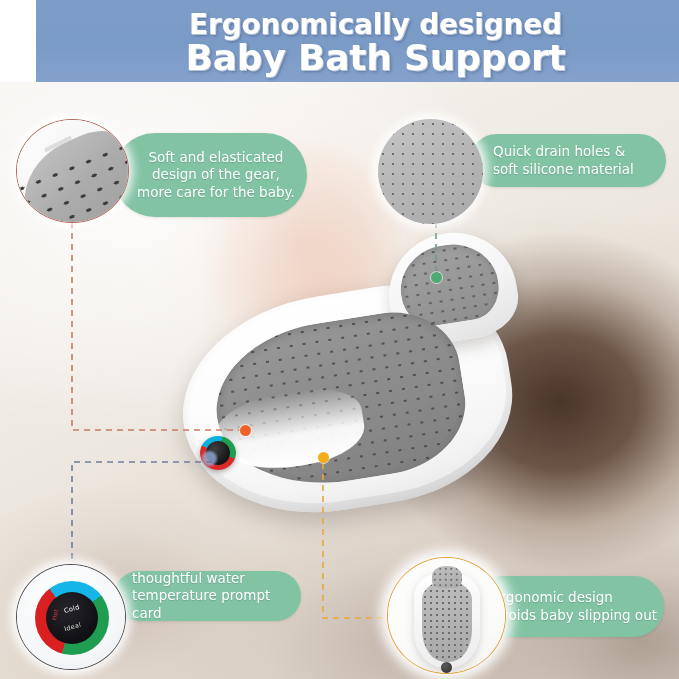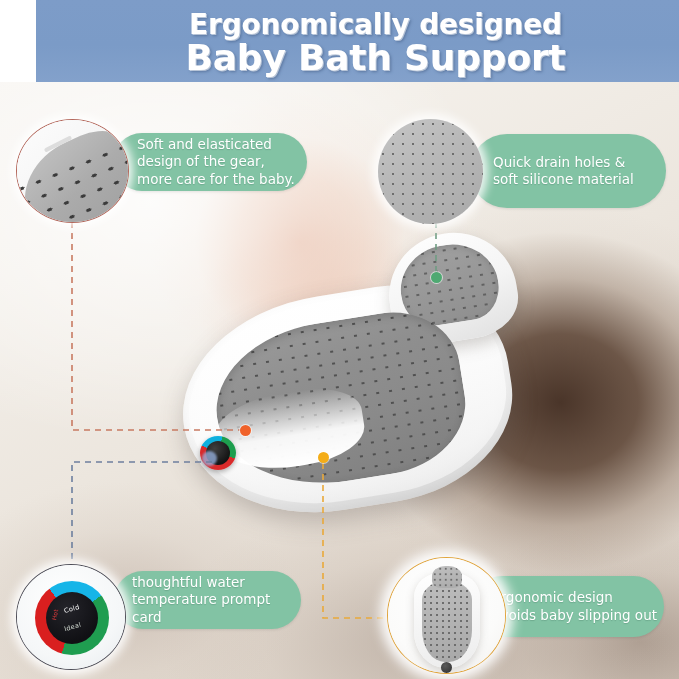--- a/index.html
+++ b/index.html
@@ -238,42 +238,42 @@
 
     <path d="M436,222 L436,278" fill="none" stroke="#6f9c82" stroke-width="1.6" stroke-dasharray="6,5"></path>
 
     <path d="M323,463 L323,618 L407,618" fill="none" stroke="#e9a93a" stroke-width="1.6" stroke-dasharray="6,5"></path>
   </svg>
 
   <div class="dot dot-red" style="left:240px; top:425px;"></div>
   <div class="dot dot-green" style="left:431px; top:272px;"></div>
   <div class="dot dot-amber" style="left:318px; top:452px;"></div>
 
-  <div class="pill" style="left:113px; top:133px; width:194px; height:58px; padding-left:24px;">
+  <div class="pill" style="left:113px; top:133px; width:194px; height:84px; padding-left:24px;text-align:center;">
     <span class="pill-text">Soft and elasticated
 design of the gear,
 more care for the baby.</span>
   </div>
   <div class="inset red-ring" style="left:16px; top:119px; width:113px; height:104px;">
     <div class="in1-bg"></div>
     <div class="in1-white"></div>
     <div class="in1-grey"></div>
     <div class="in1-holes"></div>
     <div class="in1-slot"></div>
   </div>
 
-  <div class="pill" style="left:470px; top:134px; width:196px; height:74px; padding-left:23px;">
+  <div class="pill" style="left:470px; top:134px; width:196px; height:53px; padding-left:23px;">
     <span class="pill-text">Quick drain holes &amp;
 soft silicone material</span>
   </div>
   <div class="inset plain" style="left:378px; top:119px; width:105px; height:105px;">
     <div class="in2-bg"></div>
   </div>
 
-  <div class="pill" style="left:114px; top:571px; width:187px; height:58px; padding-left:18px;">
+  <div class="pill" style="left:114px; top:571px; width:187px; height:50px; padding-left:18px;">
     <span class="pill-text">thoughtful water
 temperature prompt card</span>
   </div>
   <div class="inset dark-ring" style="left:16px; top:564px; width:110px; height:106px;">
     <div class="in3-bg"></div>
     <div class="in3-ring2"></div>
     <div class="in3-core"></div>
     <span class="in3-lbl in3-cold">Cold</span>
     <span class="in3-lbl in3-ideal">Ideal</span>
     <span class="in3-lbl in3-hot">Hot</span>

